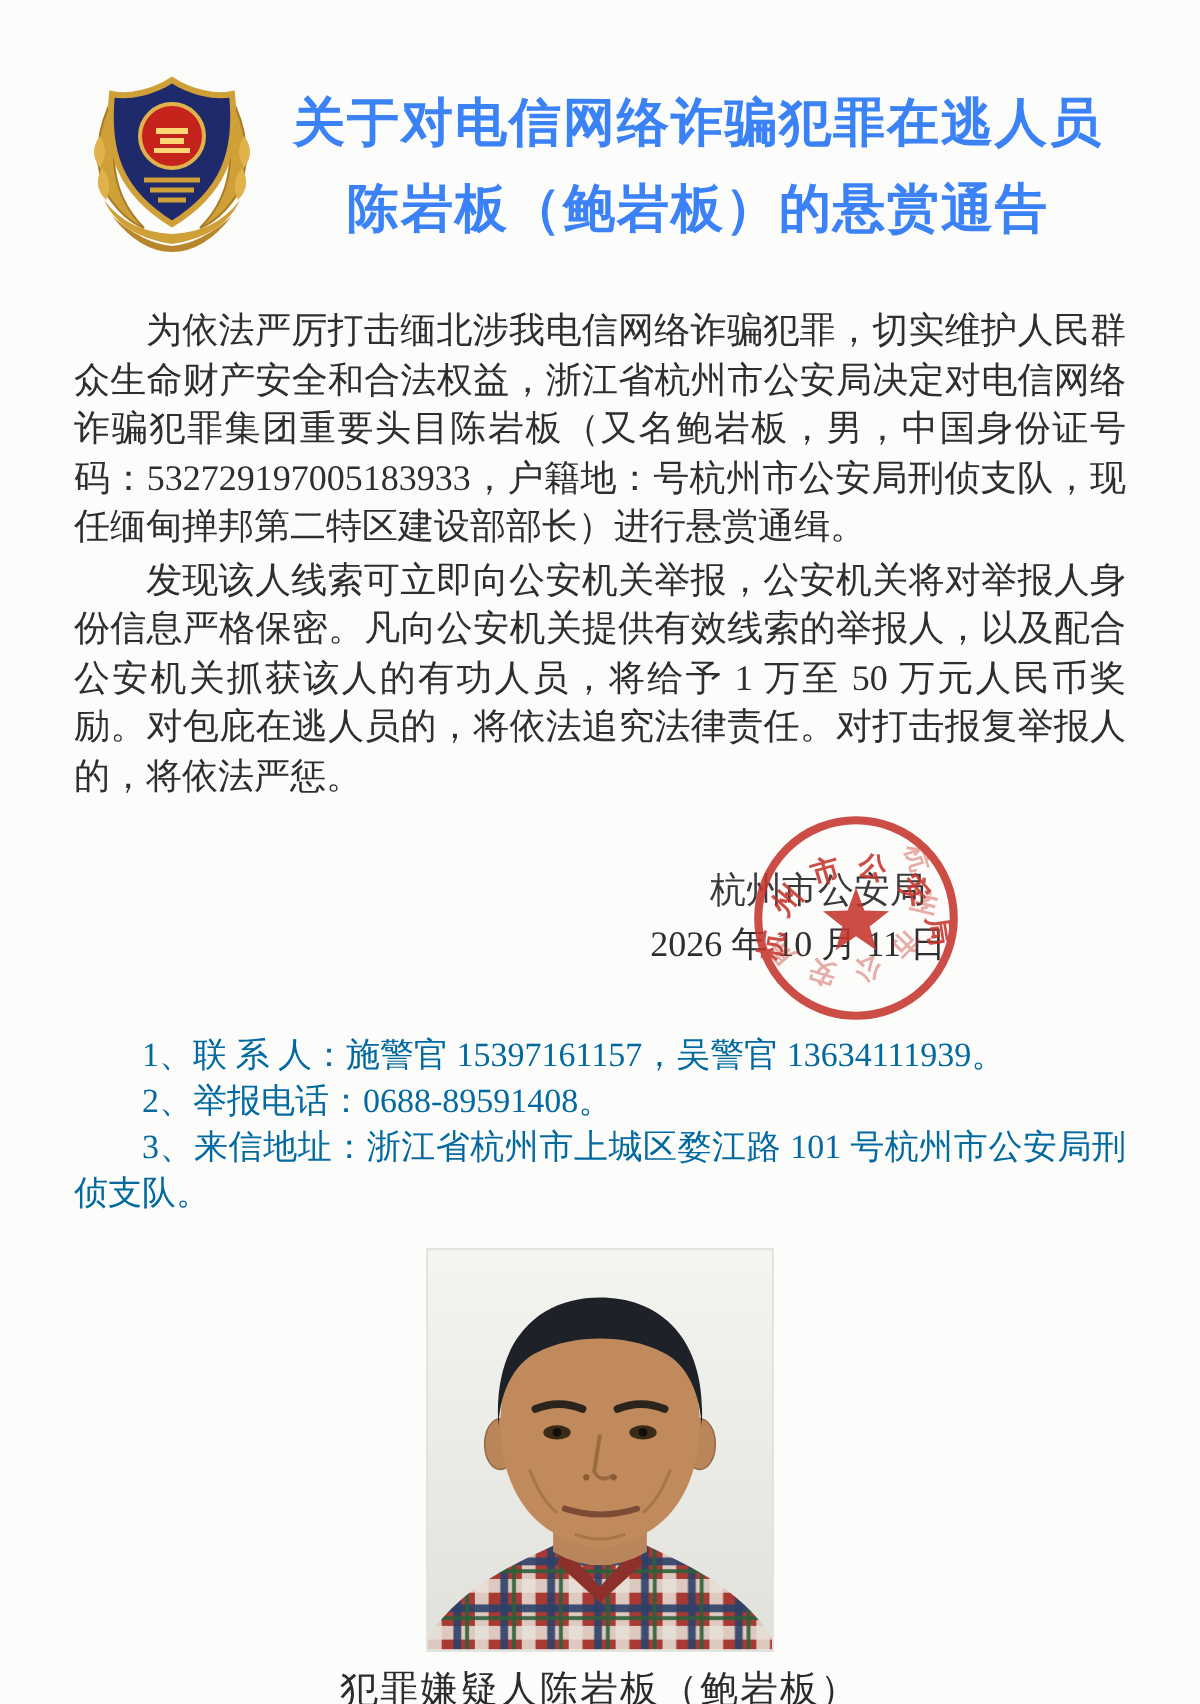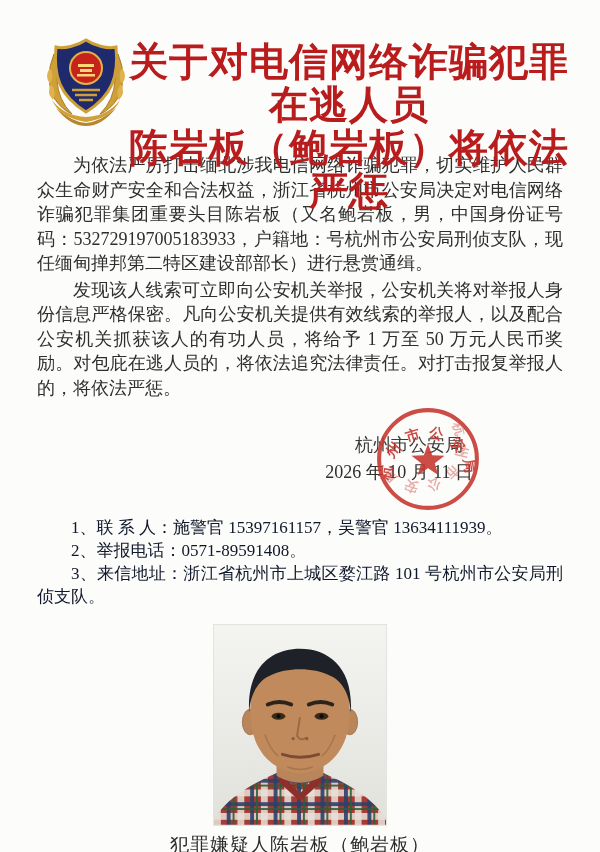--- a/index.html
+++ b/index.html
@@ -10,22 +10,22 @@
     font-family:"Liberation Serif","DejaVu Serif",serif;
     color:#2e2e2e;
     overflow:hidden;
   }
   
   .header{position:relative;height:148px;}
   .badge{position:absolute;left:42px;top:34px;width:88px;height:92px;}
   .title{
     position:absolute;left:116px;right:18px;top:40px;
     text-align:center;font-weight:bold;
-    font-size:39px;line-height:43px;
-    color:#b91c1c;letter-spacing:1px;
+    font-size:26px;line-height:43px;
+    color:#3b82f6;letter-spacing:1px;
   }
   
   .body{padding:0 37px;}
   .para{
     margin:0;font-size:18px;line-height:24.5px;
     text-align:justify;text-indent:2em;color:#2e2e2e;
   }
   .para.first{margin-top:5px;}
   .para.second{margin-top:2px;}
   
@@ -40,21 +40,21 @@
   }
   .seal{
     position:absolute;left:336px;top:-12px;
     width:110px;height:110px;opacity:.88;
     pointer-events:none;
   }
   
   .contacts{margin-top:14px;}
   .contact-line{
     font-size:17px;line-height:23px;
-    text-indent:2em;text-align:justify;color:#0f172a;
+    text-indent:2em;text-align:justify;color:#0369a1;
   }
   
   .photo-block{margin-top:16px;text-align:center;}
   .photo{
     display:inline-block;width:172px;height:200px;
     border:1px solid #e3e3df;background:#efefec;
   }
   .caption{
     margin-top:2px;font-size:19px;line-height:25px;
     color:#2c2c2c;text-align:center;letter-spacing:1px;
@@ -82,21 +82,21 @@
       <circle cx="44" cy="34" r="16" fill="#c6231d" stroke="#e0b24c" stroke-width="2"></circle>
       <rect x="36" y="30" width="16" height="3" fill="#ffd876"></rect>
       <rect x="38" y="35" width="12" height="3" fill="#ffd876"></rect>
       <rect x="35" y="40" width="18" height="2.5" fill="#ffd876"></rect>
 
       <path d="M30,56 h28 M33,61 h22 M37,66 h14" stroke="#cf9f38" stroke-width="2.5" fill="none"></path>
     </svg>
 
     <div class="title">
       <div>关于对电信网络诈骗犯罪在逃人员</div>
-      <div>陈岩板（鲍岩板）将依法严惩</div>
+      <div>陈岩板（鲍岩板）的悬赏通告</div>
     </div>
   </div>
 
   <div class="body">
 
     <p class="para first">为依法严厉打击缅北涉我电信网络诈骗犯罪，切实维护人民群众生命财产安全和合法权益，浙江省杭州市公安局决定对电信网络诈骗犯罪集团重要头目陈岩板（又名鲍岩板，男，中国身份证号码：532729197005183933，户籍地：号杭州市公安局刑侦支队，现任缅甸掸邦第二特区建设部部长）进行悬赏通缉。</p>
     <p class="para second">发现该人线索可立即向公安机关举报，公安机关将对举报人身份信息严格保密。凡向公安机关提供有效线索的举报人，以及配合公安机关抓获该人的有功人员，将给予 1 万至 50 万元人民币奖励。对包庇在逃人员的，将依法追究法律责任。对打击报复举报人的，将依法严惩。</p>
 
     <div class="signature">
       <div class="issuer">杭州市公安局</div>
@@ -114,21 +114,21 @@
         <g transform="rotate(150 54 54)" opacity="0.45">
           <text font-size="13" font-weight="bold" fill="#c5352e" letter-spacing="7" font-family="Liberation Serif, DejaVu Serif, serif">
             <textPath href="#sealArc" startOffset="50%" text-anchor="middle">杭州市公安局</textPath>
           </text>
         </g>
       </svg>
     </div>
 
     <div class="contacts">
       <div class="contact-line">1、联 系 人：施警官 15397161157，吴警官 13634111939。</div>
-      <div class="contact-line">2、举报电话：0571-89591408。</div>
+      <div class="contact-line">2、举报电话：0688-89591408。</div>
       <div class="contact-line">3、来信地址：浙江省杭州市上城区婺江路 101 号杭州市公安局刑侦支队。</div>
     </div>
 
     <div class="photo-block">
       <svg class="photo" viewBox="0 0 176 204" xmlns="http://www.w3.org/2000/svg" aria-hidden="true">
         <defs>
           <linearGradient id="bgGrad" x1="0" y1="0" x2="0" y2="1">
             <stop offset="0" stop-color="#f4f4f1"></stop>
             <stop offset="1" stop-color="#e1e1dc"></stop>
           </linearGradient>

